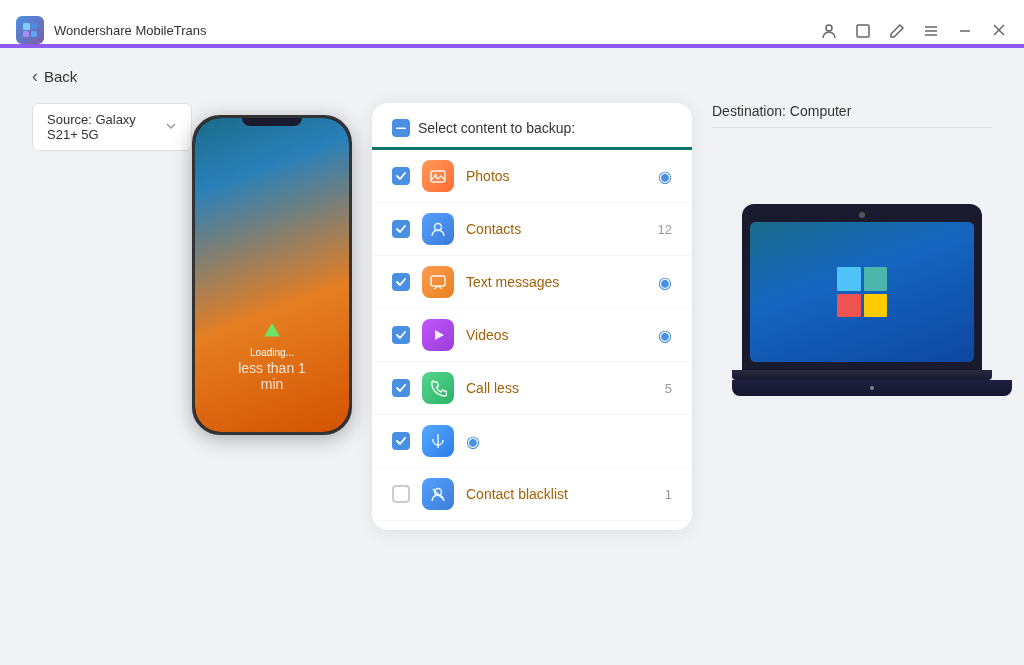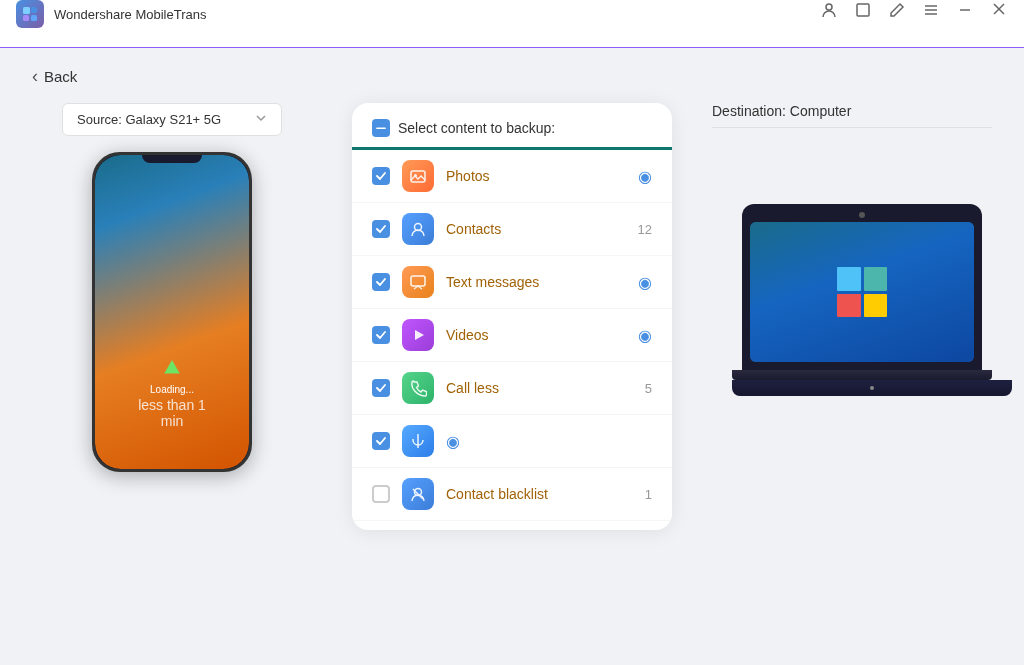--- a/index.html
+++ b/index.html
@@ -11,23 +11,23 @@
       overflow: hidden;
       display: flex;
       flex-direction: column;
     }
 
     
     .titlebar {
       background: #ffffff;
       height: 48px;
       display: flex;
-      align-items: flex-start;
+      align-items: flex-end;
       padding: 0 16px;
-      border-bottom: 1px solid #8b5cf6;
+      border-bottom: 4px solid #8b5cf6;
       flex-shrink: 0;
     }
     .titlebar-left {
       display: flex;
       align-items: center;
       gap: 10px;
       flex: 1;
     }
     .app-logo {
       width: 28px;
@@ -84,22 +84,22 @@
       flex: 1;
       display: flex;
       align-items: flex-start;
       justify-content: space-between;
       gap: 20px;
     }
 
     
     .left-panel {
       display: flex;
-      flex-direction: column;
-      align-items: center;
+      flex-direction: row;
+      align-items: flex-start;
       min-width: 280px;
     }
     .source-selector {
       display: flex;
       align-items: center;
       gap: 10px;
       background: #ffffff;
       border: 1px solid #e0e0e0;
       border-radius: 6px;
       padding: 8px 14px;
@@ -107,21 +107,21 @@
       font-size: 13px;
       color: #333;
       width: 220px;
       justify-content: space-between;
       margin-bottom: 16px;
     }
     .phone-illustration {
       width: 180px;
       height: 340px;
       position: relative;
-      margin: 0 auto;
+      margin: 12px auto;
     }
     .phone-body {
       width: 160px;
       height: 320px;
       background: #1a1a2e;
       border-radius: 28px;
       position: relative;
       overflow: hidden;
       border: 3px solid #333;
       box-shadow: 0 4px 20px rgba(0,0,0,0.3);

